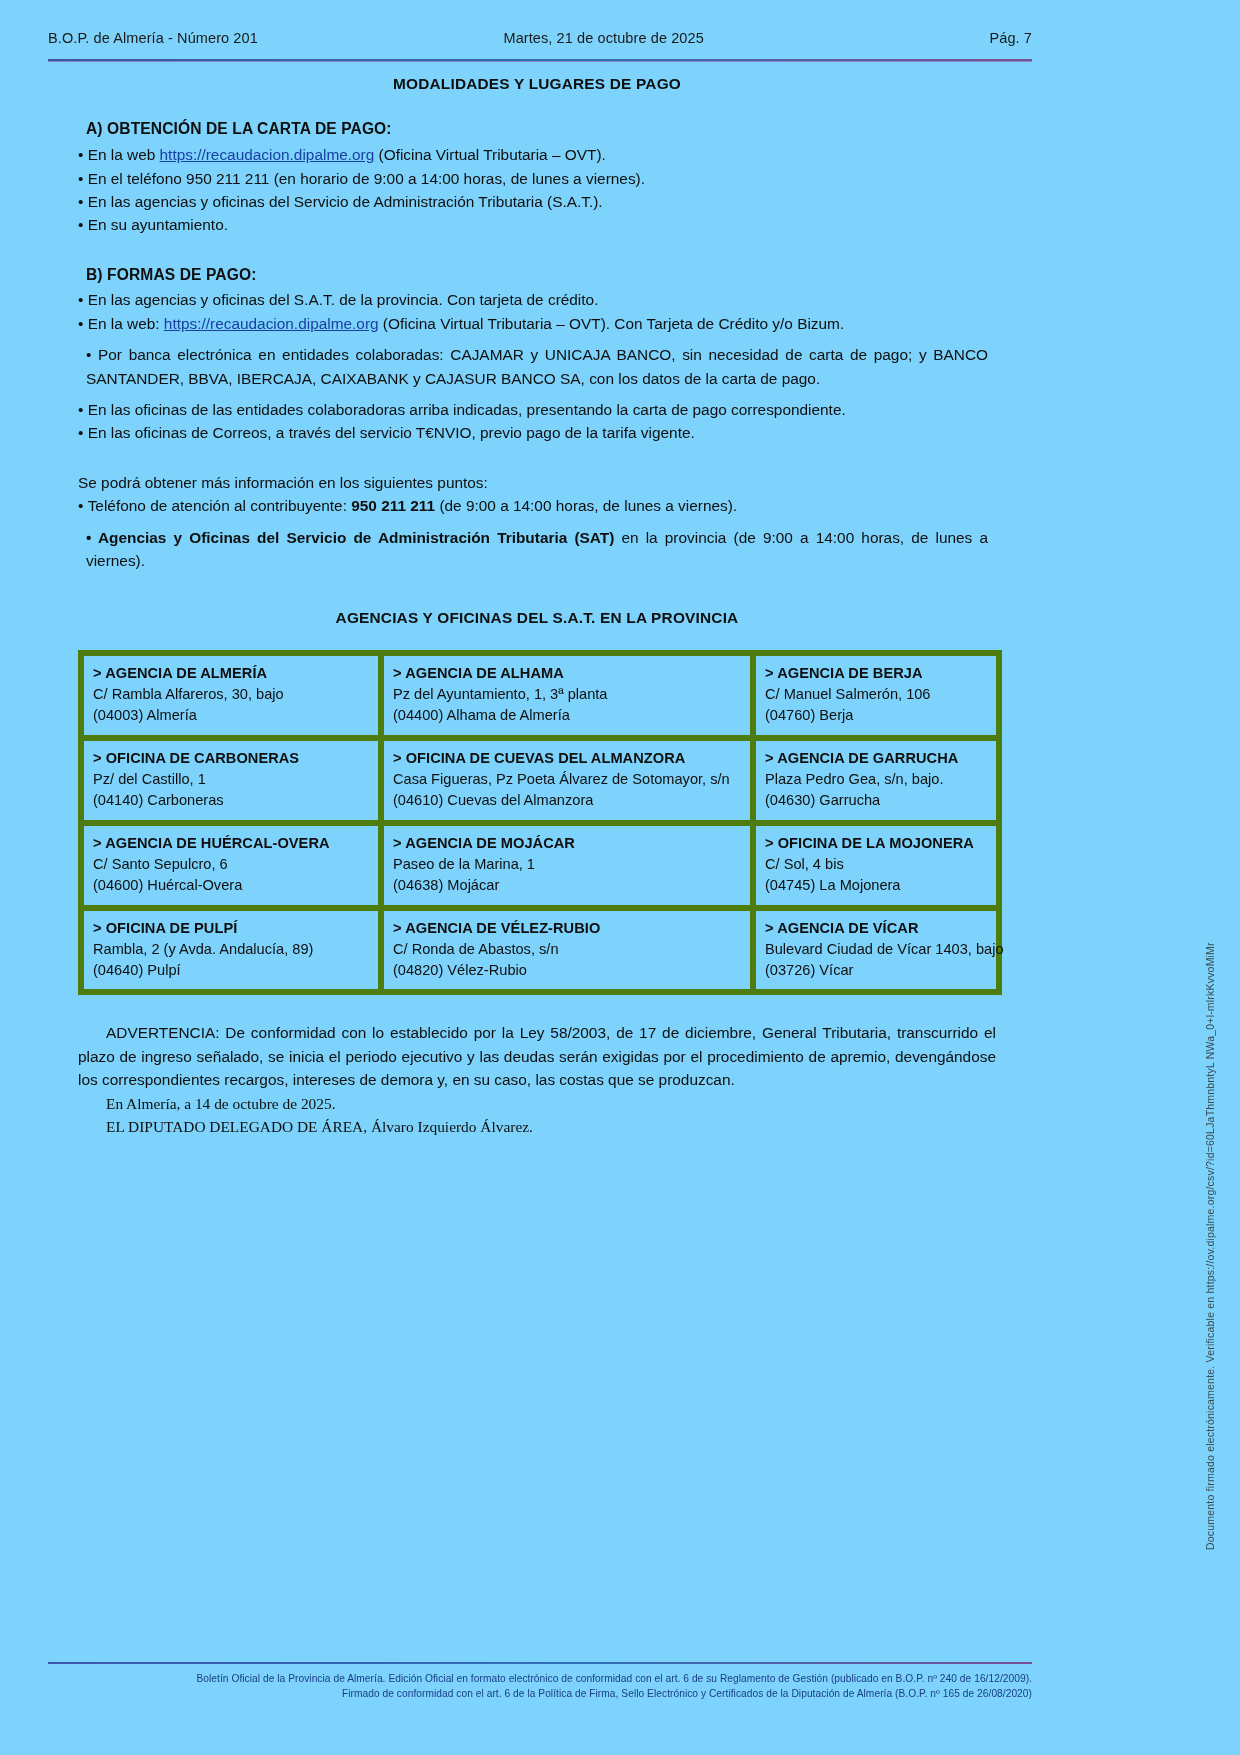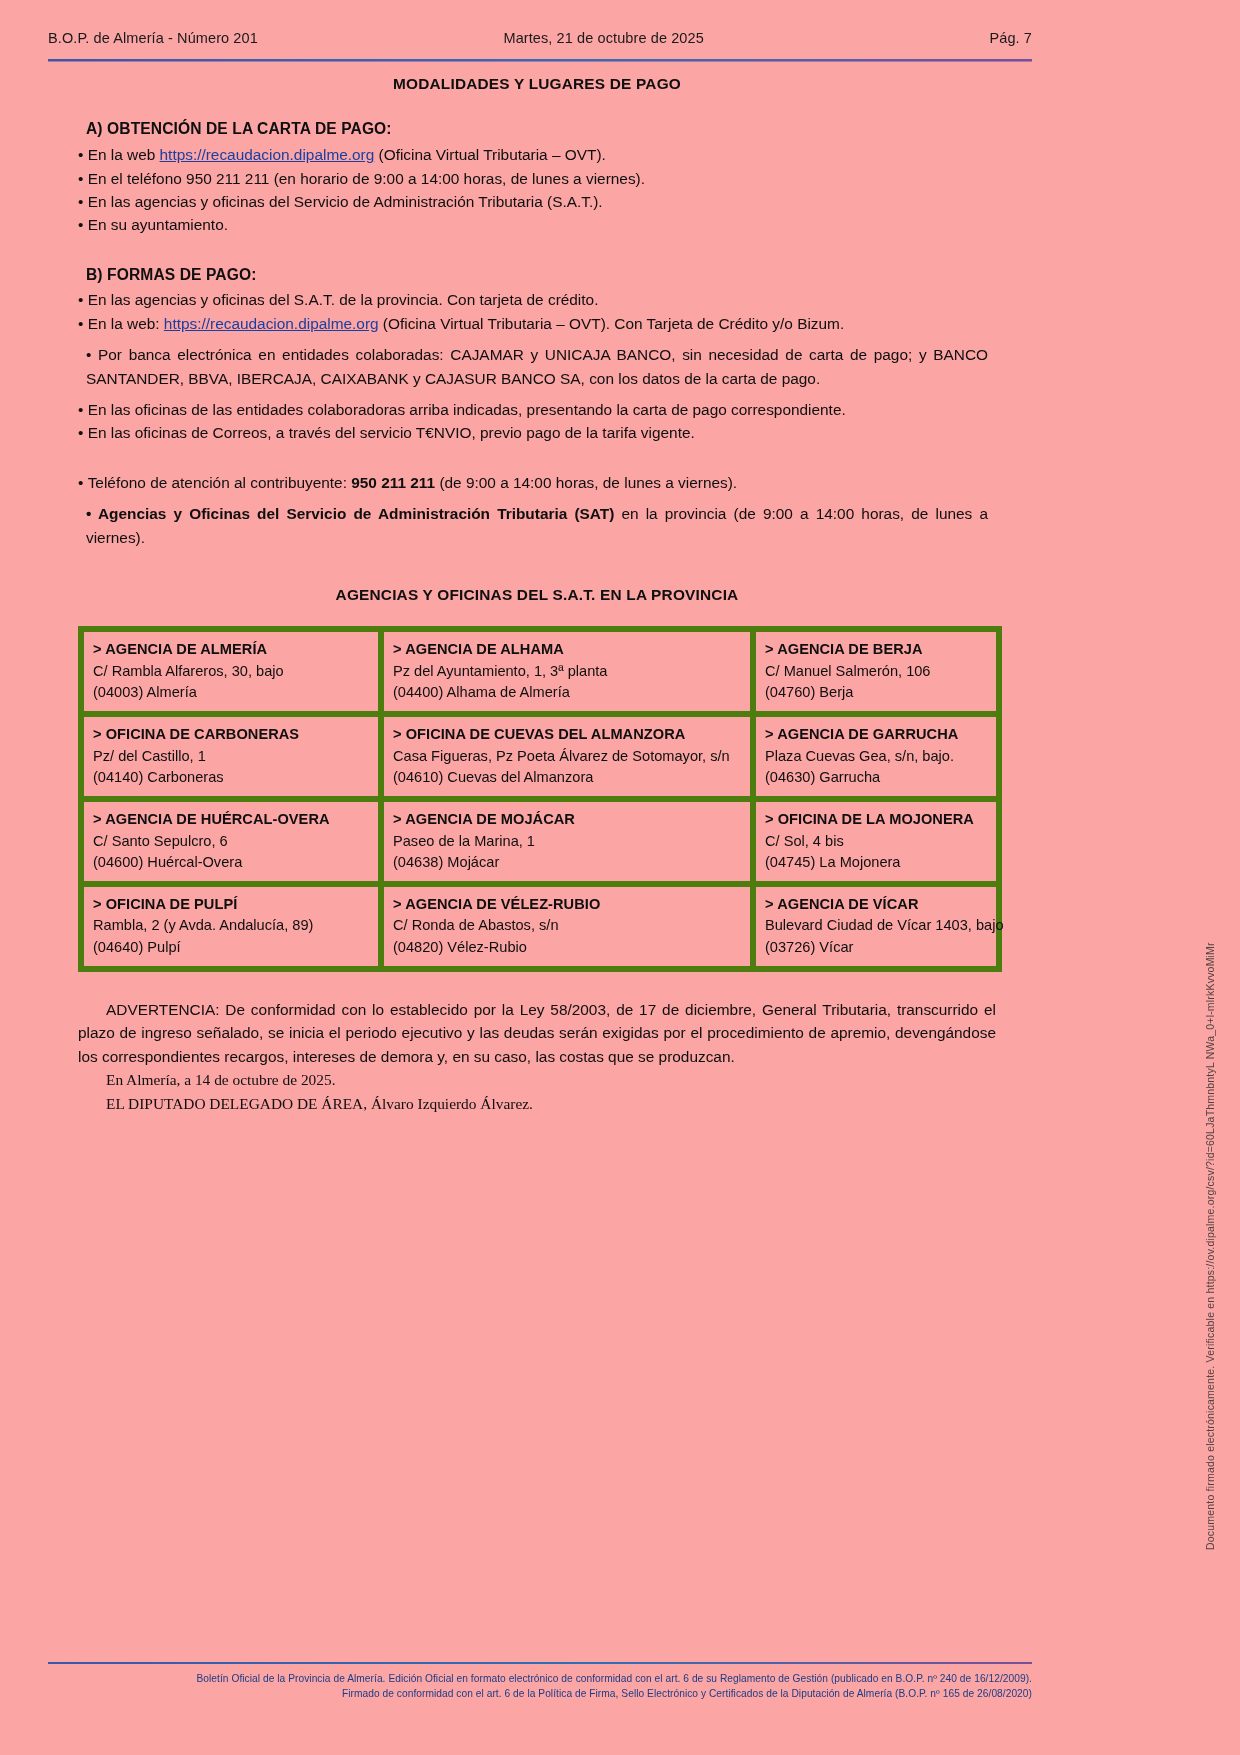--- a/index.html
+++ b/index.html
@@ -11,21 +11,21 @@
     font-family: "Liberation Sans", sans-serif;
     color: #111111;
     position: relative;
     overflow: hidden;
   }
   .page {
     position: absolute;
     top: 0; left: 0;
     width: 1240px;
     height: 1755px;
-    background: #fca5a5;
+    background: #7dd3fc;
   }
 
   
   .header {
     position: absolute;
     left: 48px;
     top: 30px;
     width: 984px;
     height: 30px;
   }
@@ -217,20 +217,21 @@
 
     <p class="bullet"><span>En la web: </span><span class="link">https://recaudacion.dipalme.org</span><span> (Oficina Virtual Tributaria – OVT). Con Tarjeta de Crédito y/o Bizum.</span></p>
 
     <p class="para">• Por banca electrónica en entidades colaboradas: CAJAMAR y UNICAJA BANCO, sin necesidad de carta de pago; y BANCO SANTANDER, BBVA, IBERCAJA, CAIXABANK y CAJASUR BANCO SA, con los datos de la carta de pago.</p>
 
     <p class="bullet">En las oficinas de las entidades colaboradoras arriba indicadas, presentando la carta de pago correspondiente.</p>
     <p class="bullet">En las oficinas de Correos, a través del servicio T€NVIO, previo pago de la tarifa vigente.</p>
 
     <div class="gap-lg"></div>
 
+    <p class="para-hang">Se podrá obtener más información en los siguientes puntos:</p>
 
     <p class="bullet"><span>Teléfono de atención al contribuyente: </span><span class="b">950 211 211</span><span> (de 9:00 a 14:00 horas, de lunes a viernes).</span></p>
 
     <p class="para"><span class="b">• Agencias y Oficinas del Servicio de Administración Tributaria (SAT)</span><span> en la provincia (de 9:00 a 14:00 horas, de lunes a viernes).</span></p>
 
     <div class="gap-lg"></div>
 
     <p class="center-head">AGENCIAS Y OFICINAS DEL S.A.T. EN LA PROVINCIA</p>
 
     <div class="gap-md"></div>
@@ -260,21 +261,21 @@
             <div class="cell-line">Pz/ del Castillo, 1</div>
             <div class="cell-line">(04140) Carboneras</div>
           </td>
           <td class="c2">
             <div class="cell-title">&gt; OFICINA DE CUEVAS DEL ALMANZORA</div>
             <div class="cell-line">Casa Figueras, Pz Poeta Álvarez de Sotomayor, s/n</div>
             <div class="cell-line">(04610) Cuevas del Almanzora</div>
           </td>
           <td class="c3">
             <div class="cell-title">&gt; AGENCIA DE GARRUCHA</div>
-            <div class="cell-line">Plaza Cuevas Gea, s/n, bajo.</div>
+            <div class="cell-line">Plaza Pedro Gea, s/n, bajo.</div>
             <div class="cell-line">(04630) Garrucha</div>
           </td>
         </tr>
         <tr>
           <td class="c1">
             <div class="cell-title">&gt; AGENCIA DE HUÉRCAL-OVERA</div>
             <div class="cell-line">C/ Santo Sepulcro, 6</div>
             <div class="cell-line">(04600) Huércal-Overa</div>
           </td>
           <td class="c2">

